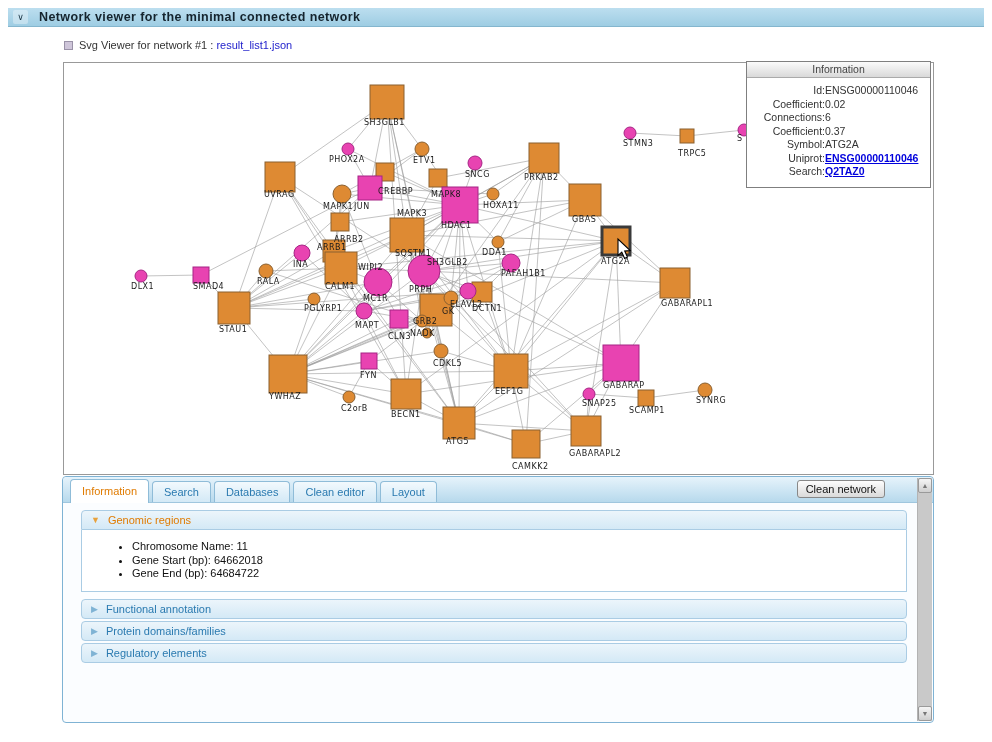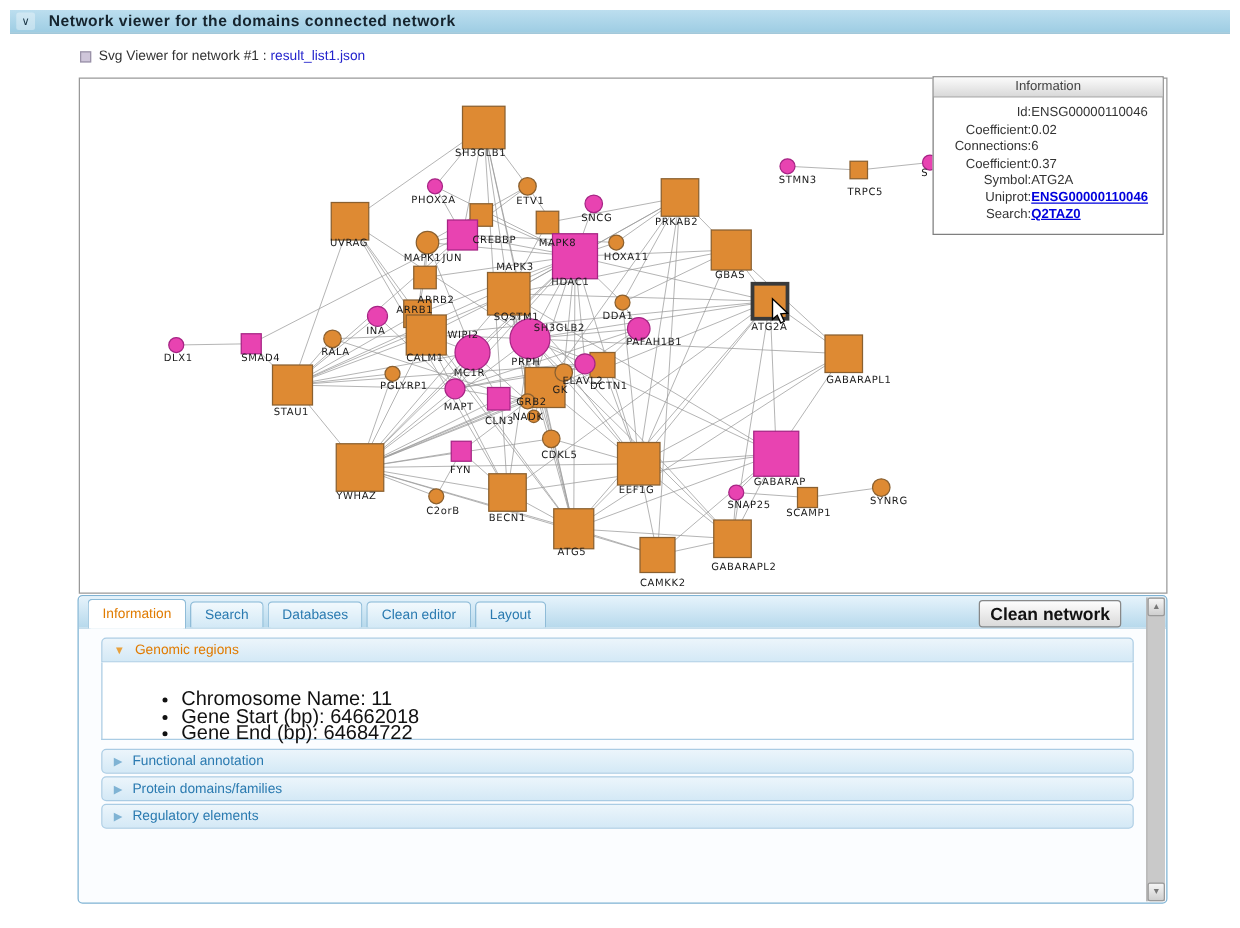--- a/index.html
+++ b/index.html
@@ -29,52 +29,52 @@
   .info-value a{color:#0000dd;font-weight:bold;text-decoration:underline;}
 
   .bottom-panel{position:absolute;left:62px;top:476px;width:872px;height:247px;border:1px solid #7fb3d4;
     border-radius:4px;background:#fbfdff;box-sizing:border-box;}
   .tab-strip{position:relative;height:26px;background:linear-gradient(#e6f3fb 0%,#c5e1f1 70%,#b7d9ec 100%);
     border-bottom:1px solid #9fc6de;border-radius:4px 4px 0 0;display:flex;align-items:flex-end;padding-left:7px;box-sizing:border-box;}
   .tab{height:20px;line-height:20px;padding:0 11px;font-size:11px;color:#2a7ab0;
     background:linear-gradient(#f2f9fd,#d3e9f6);border:1px solid #8fbcd8;border-bottom:none;
     border-radius:4px 4px 0 0;margin-right:3px;cursor:pointer;}
   .tab.active{height:23px;line-height:23px;background:#fff;color:#e07b00;position:relative;z-index:2;margin-bottom:-1px;}
-  .clean-btn{position:absolute;right:36px;top:3px;padding:2px 8px;font-size:14px;font-weight:bold;color:#111;
+  .clean-btn{position:absolute;right:48px;top:3px;padding:2px 8px;font-size:11px;font-weight:normal;color:#111;
     background:linear-gradient(#fdfdfd,#dadada);border:1px solid #888;border-radius:3px;cursor:pointer;}
 
   .scrollbar{position:absolute;top:1px;right:1px;bottom:1px;width:15px;background:#c9c9c9;border-left:1px solid #b3b3b3;box-sizing:border-box;}
   .sb-btn{position:absolute;left:0;width:14px;height:15px;background:linear-gradient(#f5f5f5,#cfcfcf);
     border:1px solid #9a9a9a;box-sizing:border-box;font-size:7px;color:#777;text-align:center;line-height:13px;border-radius:2px;cursor:pointer;}
   .sb-up{top:0;}
   .sb-down{bottom:0;}
 
   .acc{position:absolute;left:18px;width:826px;}
   .acc-header{height:20px;border:1px solid #aacce4;border-radius:4px;
     background:linear-gradient(#ecf5fb,#d4e9f6);padding-left:9px;font-size:11px;
     display:flex;align-items:center;gap:8px;cursor:pointer;box-sizing:border-box;}
   .acc-header.expanded{color:#e07b00;border-radius:4px 4px 0 0;}
   .acc-header.collapsed{color:#2a7ab0;}
   .acc-arrow{font-size:9px;}
   .acc-header.expanded .acc-arrow{color:#e8a13c;}
   .acc-header.collapsed .acc-arrow{color:#7fb3d4;}
   .acc-body{border:1px solid #aacce4;border-top:none;background:#fff;height:62px;box-sizing:border-box;padding-top:10px;}
-  .acc-body ul{margin:13px;padding-left:50px;font-size:16px;color:#111;}
+  .acc-body ul{margin:0;padding-left:50px;font-size:11px;color:#111;}
   .acc-body li{line-height:13.5px;}
   #acc1{top:33px;}
   #acc2{top:122px;}
   #acc3{top:144px;}
   #acc4{top:166px;}
 </style>
 </head>
 <body>
 
 <div class="app-header">
   <span class="hdr-toggle">∨</span>
-  <span class="hdr-title">Network viewer for the domains connected network</span>
+  <span class="hdr-title">Network viewer for the minimal connected network</span>
 </div>
 
 <div class="caption">
   <span class="caption-icon"></span>
   <span>Svg Viewer for network #1 :</span>
   <span>&nbsp;</span>
   <a href="#">result_list1.json</a>
 </div>
 
 <div class="svg-box">

